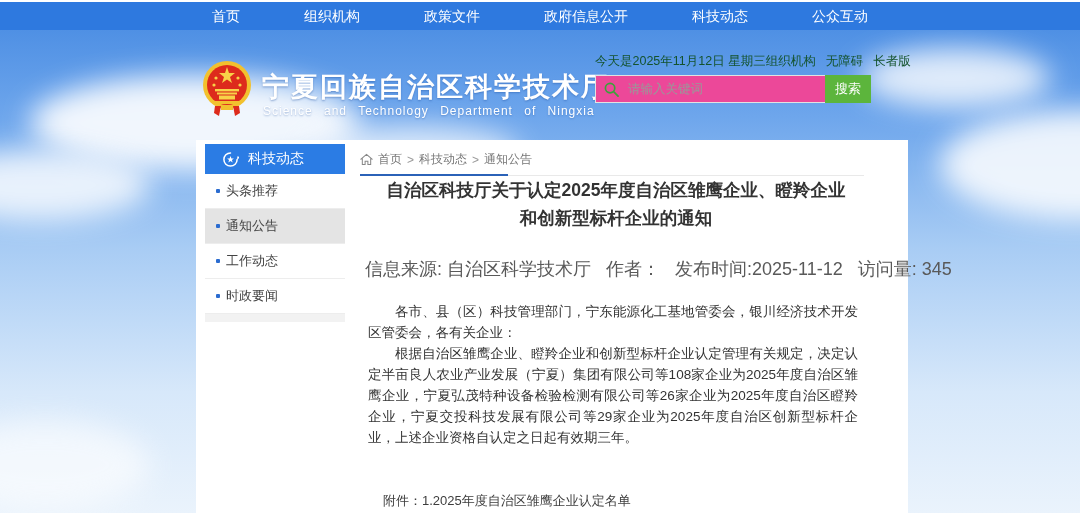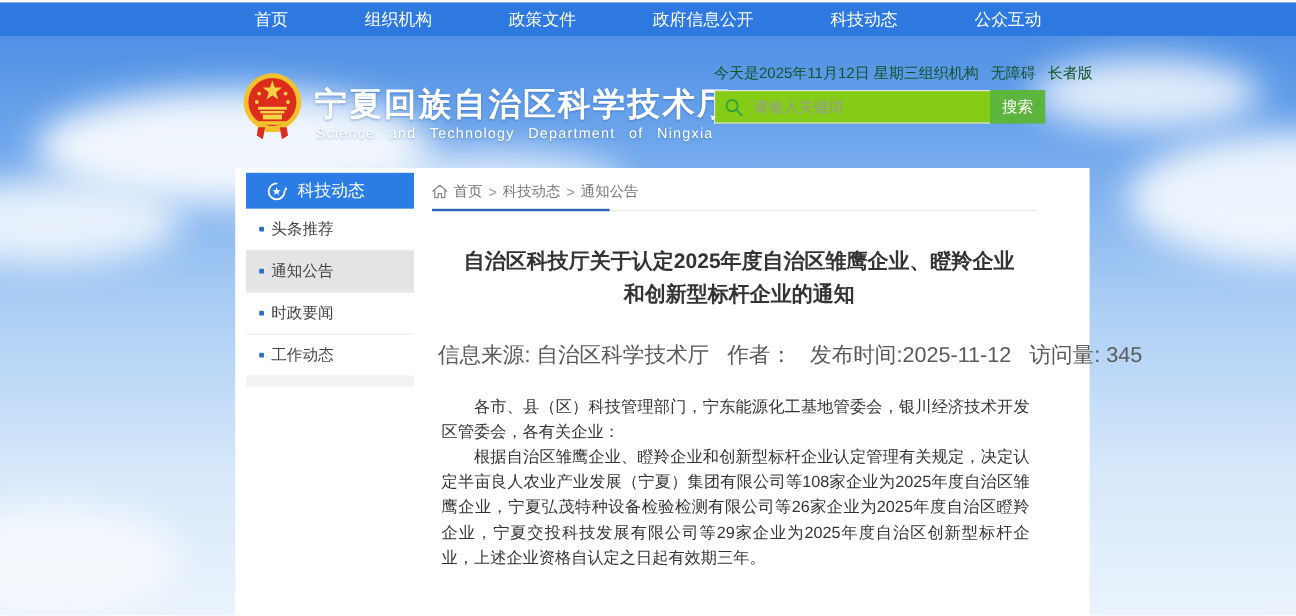--- a/index.html
+++ b/index.html
@@ -50,21 +50,21 @@
     display:flex;justify-content:space-between;align-items:center;
     font-size:12.5px;color:#14532d;white-space:nowrap;
   }
   .quick-links{display:flex;gap:10px;}
   .quick-links span{cursor:pointer;}
   .search-bar{
     position:absolute;left:595px;top:75px;width:276px;height:28px;z-index:10;
     display:flex;
   }
   .search-input-wrap{
-    flex:1;background:#84cc16;display:flex;align-items:center;gap:7px;
+    flex:1;background:#ec4899;display:flex;align-items:center;gap:7px;
     padding:0 8px;border:1px solid #e2e2e2;border-right:none;box-sizing:border-box;
   }
   .search-input{
     border:none;outline:none;flex:1;font-size:12.5px;color:#333;
     font-family:"Liberation Sans","DejaVu Sans",sans-serif;background:transparent;
   }
   .search-input::placeholder{color:#999;}
   .search-btn{
     width:46px;height:28px;background:#5cb53c;border:none;color:#fff;font-size:13px;
     cursor:pointer;font-family:Liberation Sans, sans-serif;
@@ -98,21 +98,21 @@
     display:flex;align-items:center;gap:5px;margin-top:11px;
     font-size:12px;color:#777;
   }
   .bc-link{cursor:pointer;}
   .bc-sep{color:#999;}
   .bc-underline{position:relative;margin-top:7px;height:1px;background:#e9e9e9;width:504px;}
   .bc-underline::before{
     content:"";position:absolute;left:0;top:-1px;width:148px;height:2px;background:#2b62b8;
   }
   .article-title{
-    margin-top:27px;text-align:center;font-size:17.5px;font-weight:bold;color:#333;
+    text-align:center;font-size:17.5px;font-weight:bold;color:#333;
     line-height:28px;
   }
   .article-meta{
     margin-top:25px;text-align:center;font-size:18px;color:#595959;white-space:nowrap;
   }
   .article-meta span{margin:0 5px;}
   .article-body{
     margin:20px 14px 0 8px;font-size:13.5px;color:#333;line-height:21px;text-align:justify;
   }
   .article-body p{margin:0;text-indent:2em;}
@@ -191,22 +191,22 @@
       <svg width="17" height="17" viewBox="0 0 18 18">
         <path d="M9 2 A7 7 0 1 0 16 9" fill="none" stroke="#ffffff" stroke-width="1.6" stroke-linecap="round"></path>
         <polygon points="16,9 13.4,6.8 16,4.6" fill="#ffffff" transform="rotate(55 16 9)"></polygon>
         <polygon fill="#ffffff" points="9,5.4 10,8 12.6,8 10.5,9.6 11.3,12.2 9,10.6 6.7,12.2 7.5,9.6 5.4,8 8,8"></polygon>
       </svg>
       <span>科技动态</span>
     </div>
     <div class="side-menu">
       <div class="side-item">头条推荐</div>
       <div class="side-item active">通知公告</div>
+      <div class="side-item">工作动态</div>
       <div class="side-item">时政要闻</div>
-      <div class="side-item">工作动态</div>
       <div class="side-foot"></div>
     </div>
   </div>
 
   <div class="content">
 
     <div class="breadcrumb">
       <svg width="13" height="13" viewBox="0 0 14 14">
         <path d="M7 1.5 L13 6.5 H11.5 V12.5 H8.5 V9 H5.5 V12.5 H2.5 V6.5 H1 Z" fill="none" stroke="#888" stroke-width="1.1"></path>
       </svg>

